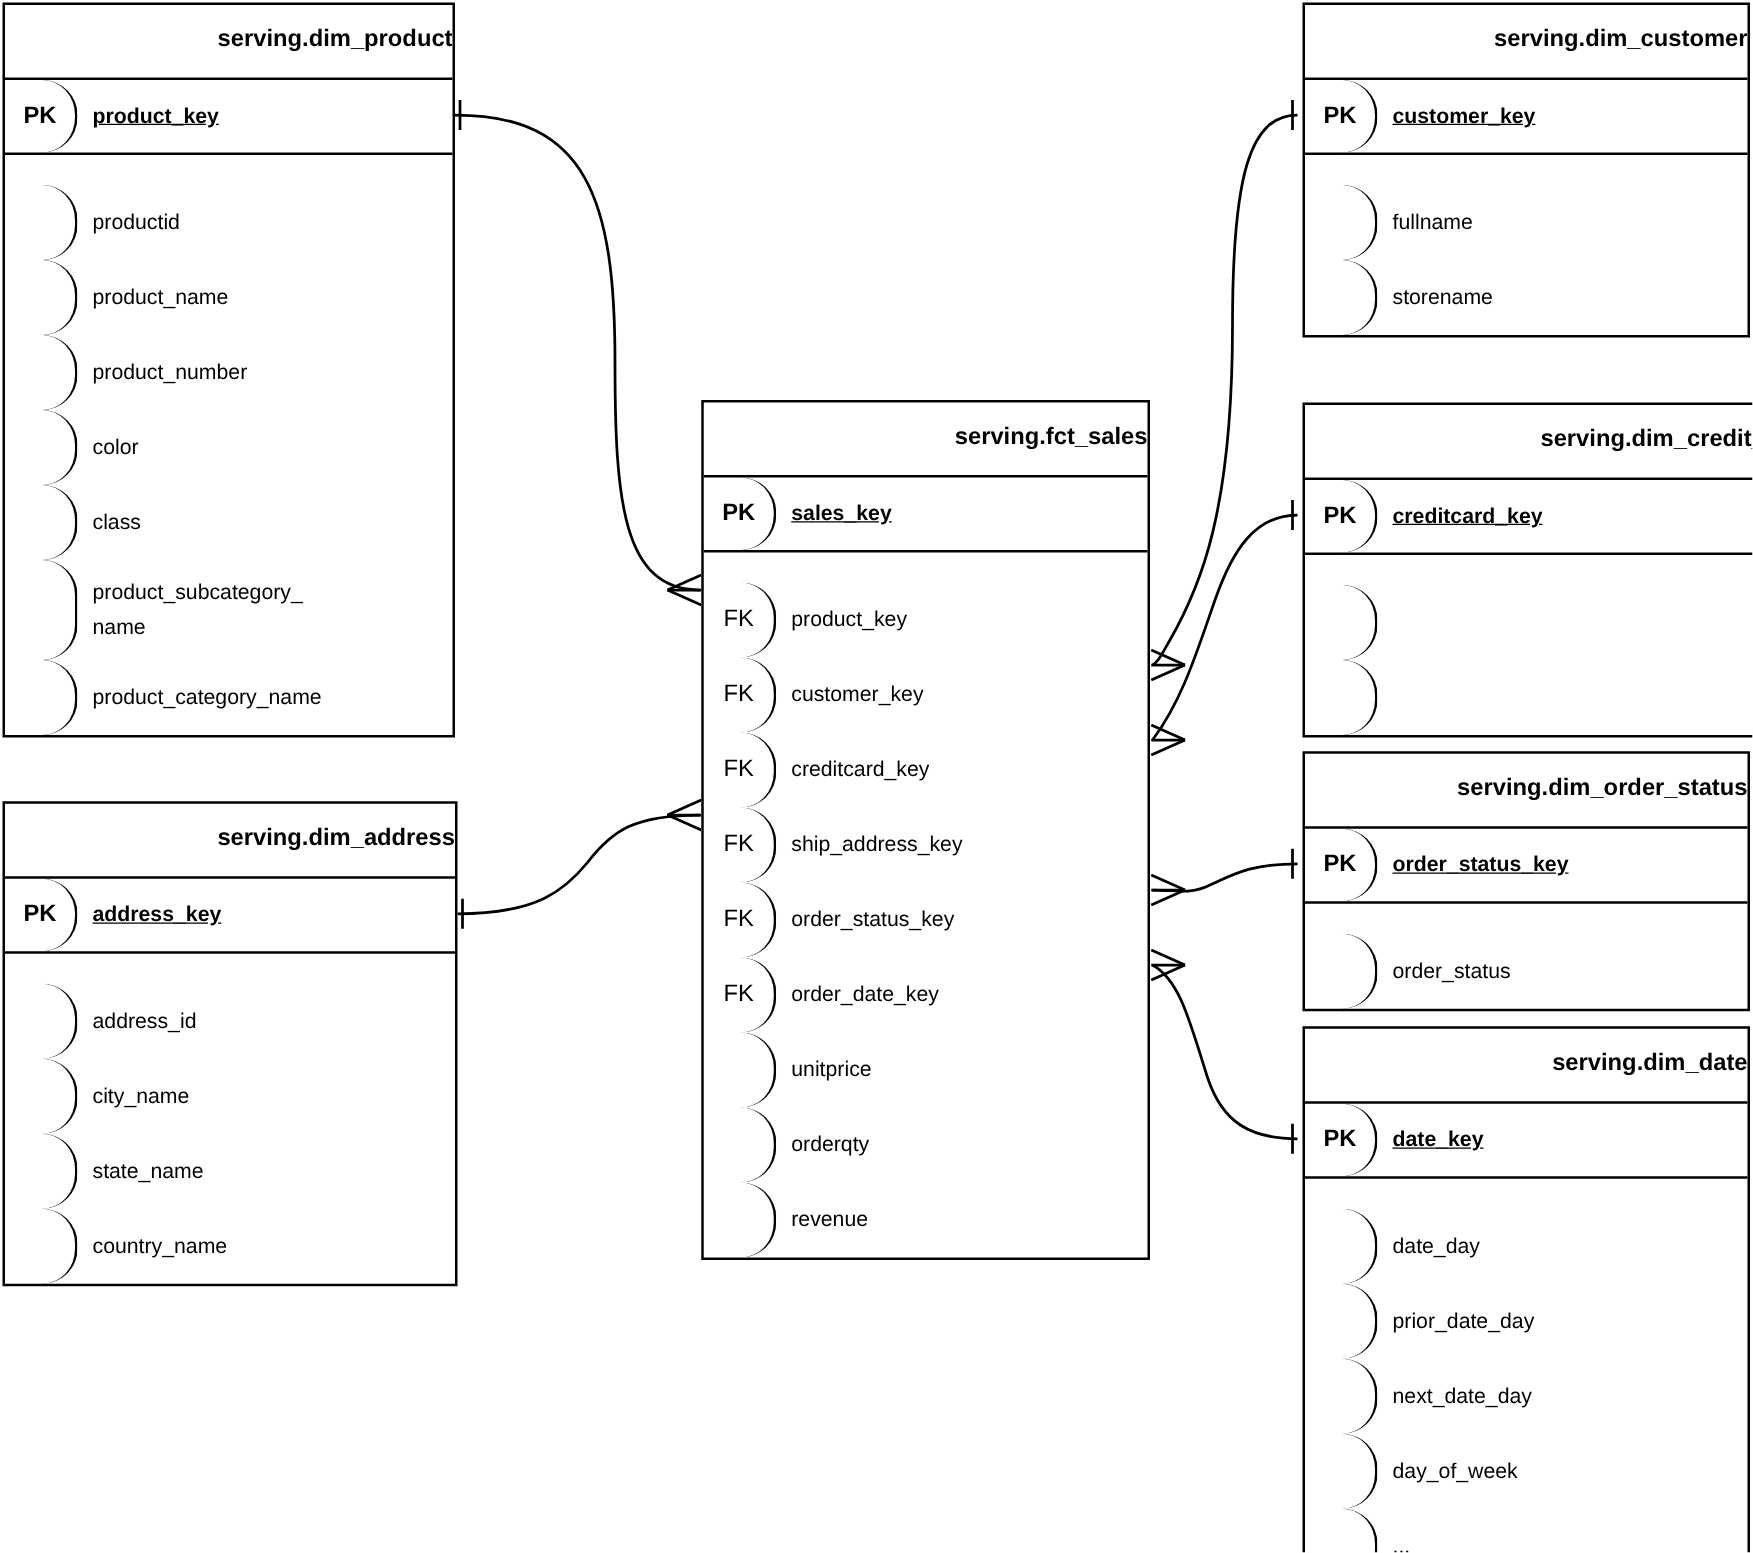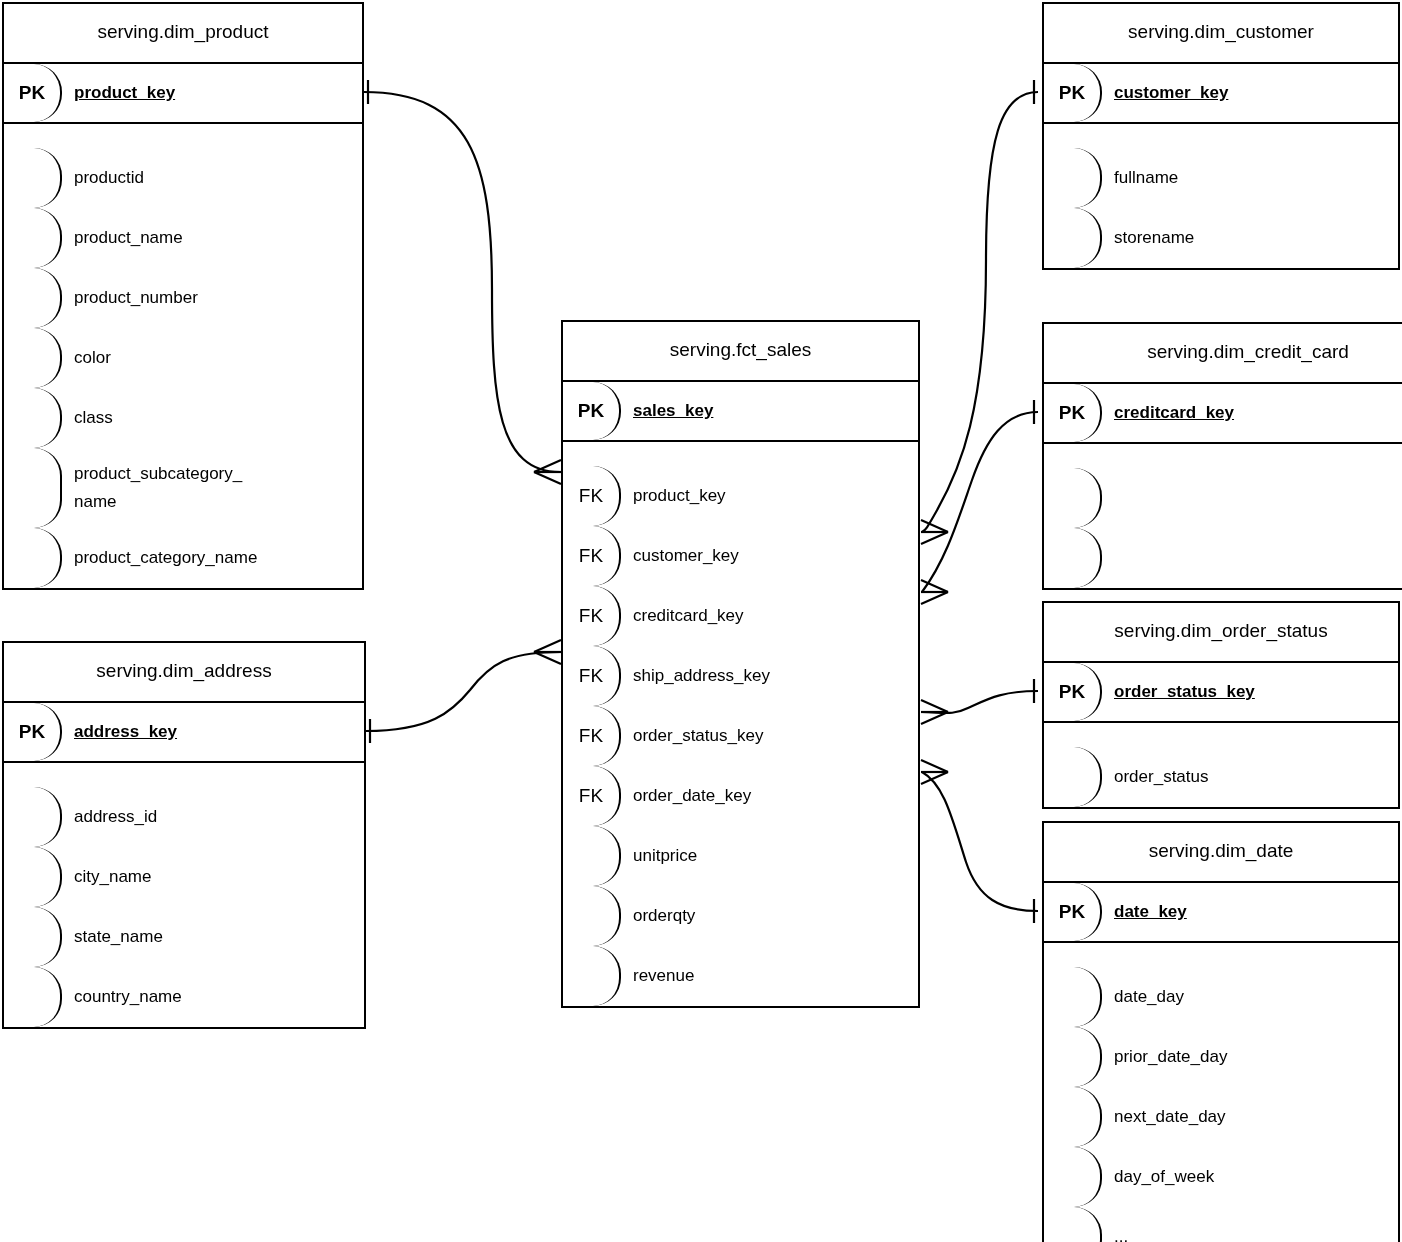--- a/index.html
+++ b/index.html
@@ -22,22 +22,22 @@
     position: absolute;
     box-sizing: border-box;
     border: 2px solid #000000;
     background: #ffffff;
     z-index: 2;
   }
   .tbl-title {
     box-sizing: border-box;
     height: 60px;
     line-height: 56px;
-    text-align: center;
-    font-weight: normal;
+    text-align: right;
+    font-weight: bold;
     font-size: 19px;
     border-bottom: 2px solid #000000;
     white-space: nowrap;
     overflow: hidden;
   }
   .tbl-row {
     box-sizing: border-box;
     display: flex;
     align-items: center;
     height: 60px;

